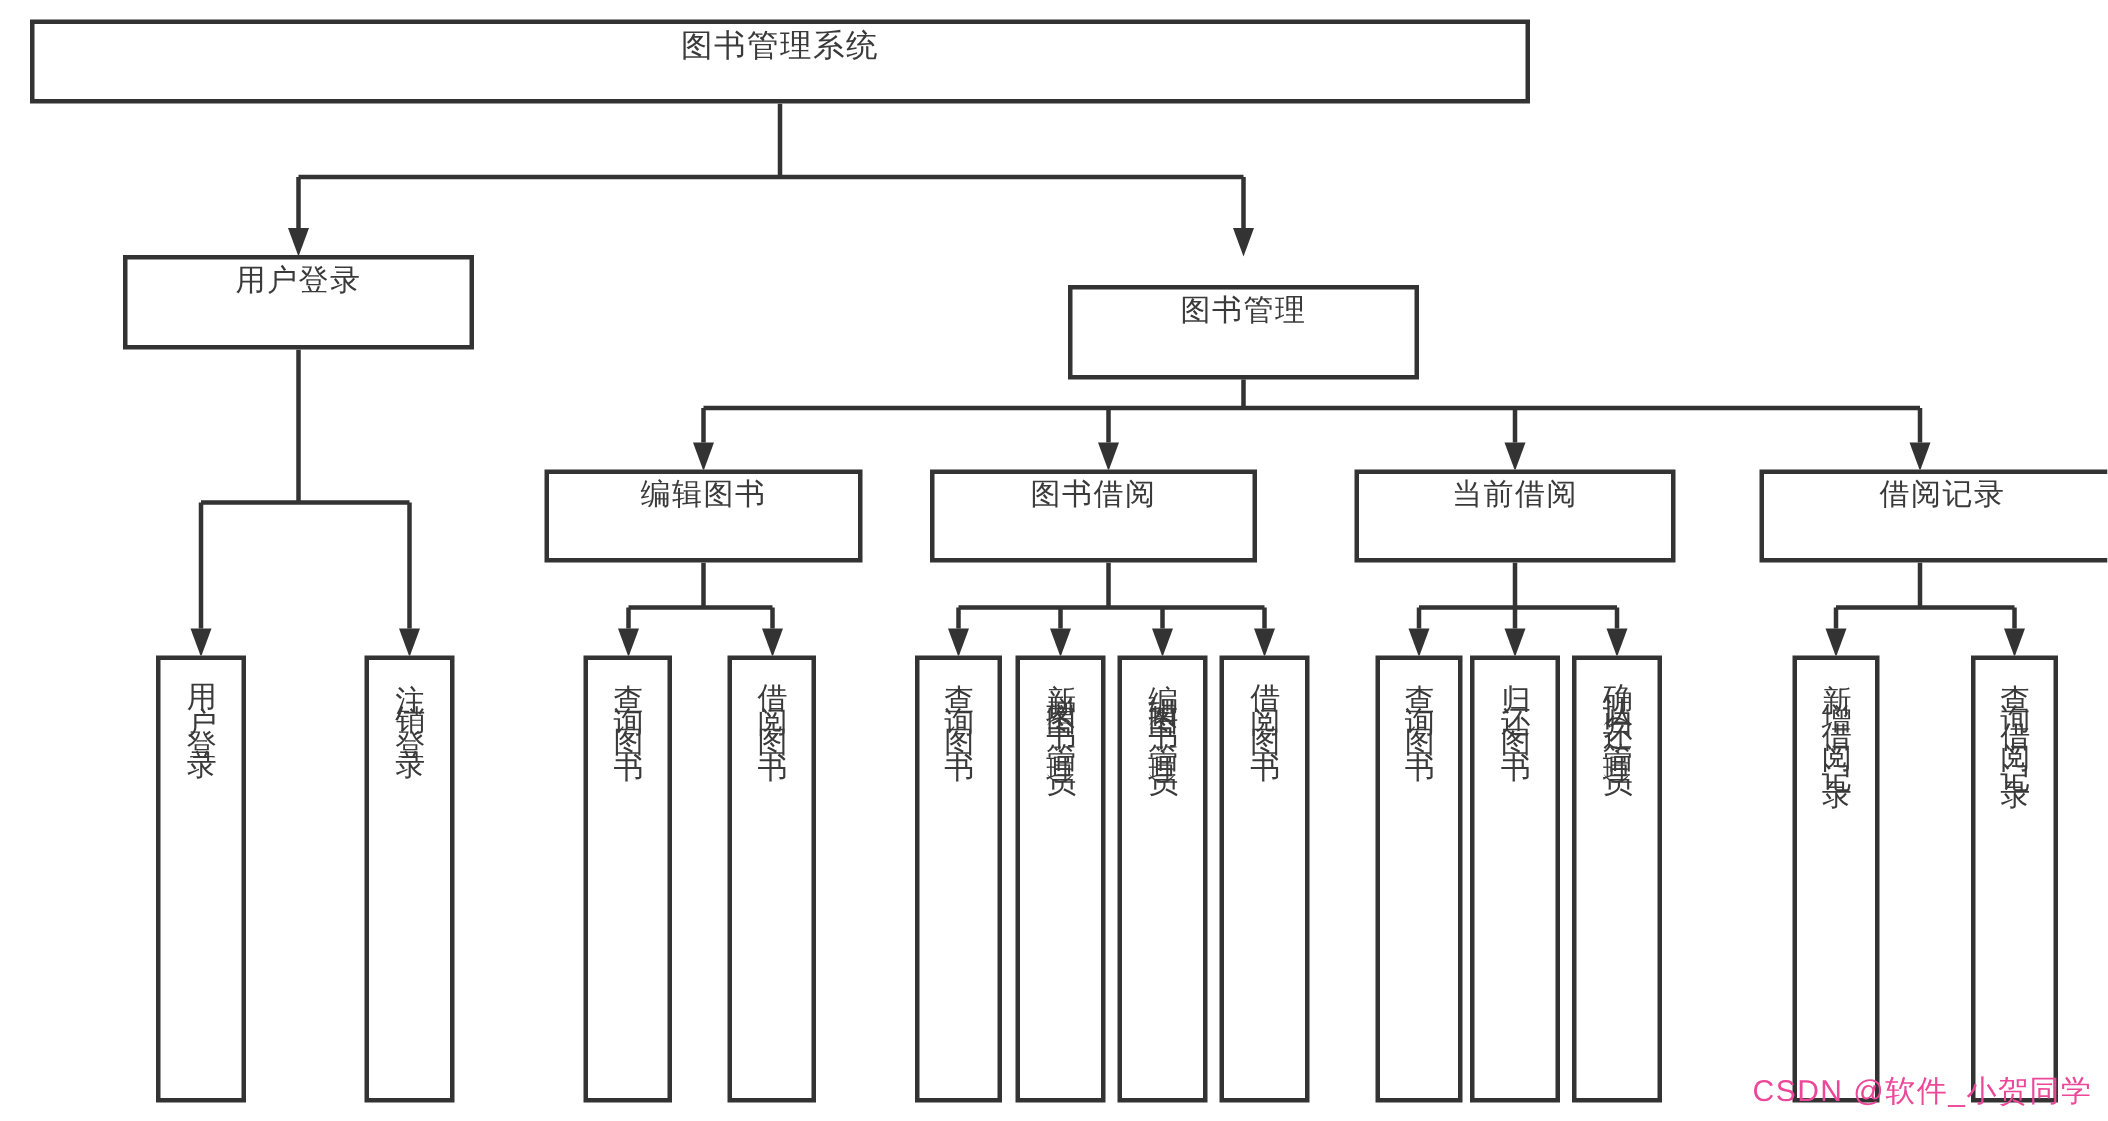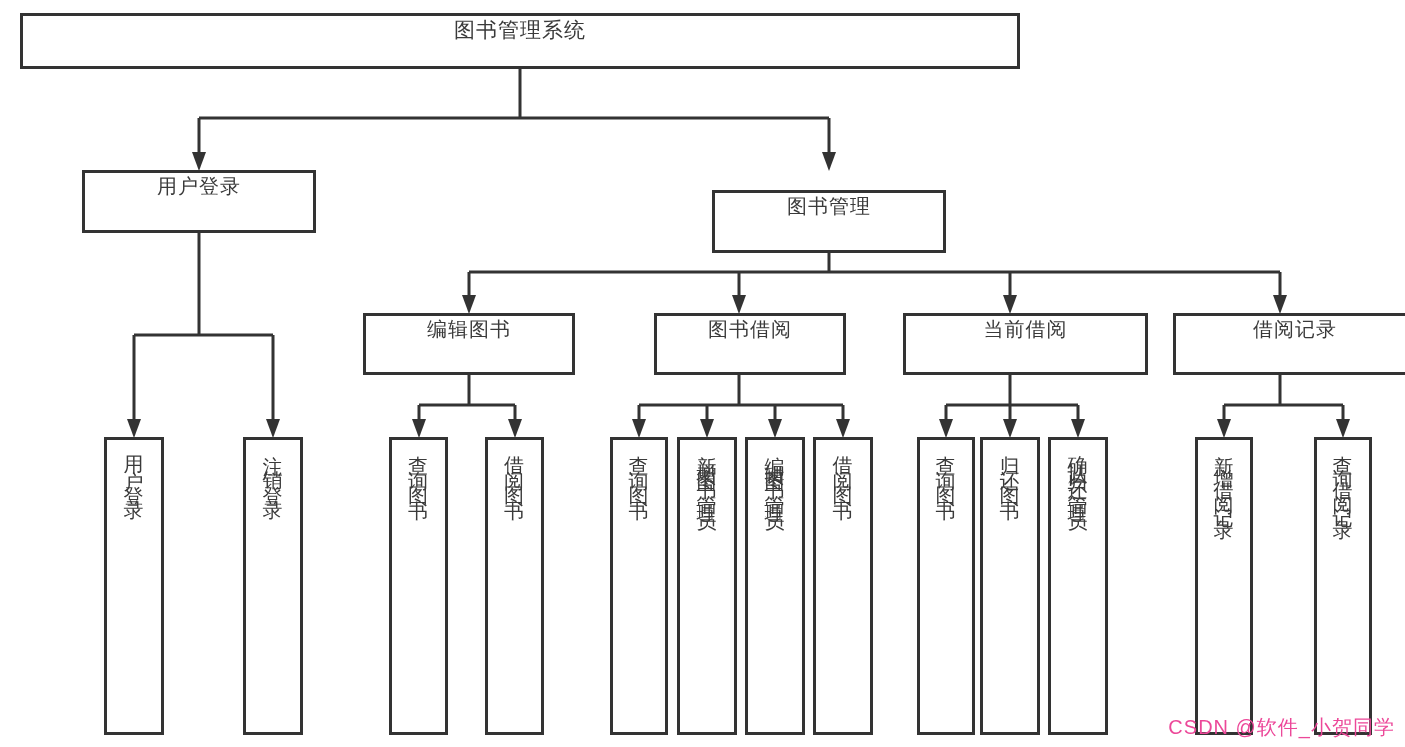--- a/index.html
+++ b/index.html
@@ -110,24 +110,24 @@
   <div class="box" style="left:82px;top:170px;width:234px;height:63px;">
     <span class="hlabel">用户登录</span>
   </div>
   <div class="box" style="left:712px;top:170px;width:234px;height:63px;margin-top:20px;">
     <span class="hlabel">图书管理</span>
   </div>
 
   <div class="box" style="left:363px;top:313px;width:212px;height:62px;">
     <span class="hlabel">编辑图书</span>
   </div>
-  <div class="box" style="left:654px;top:313px;width:192px;height:62px;">
+  <div class="box" style="left:620px;top:313px;width:218px;height:62px;">
     <span class="hlabel">图书借阅</span>
   </div>
-  <div class="box" style="left:903px;top:313px;width:245px;height:62px;">
+  <div class="box" style="left:903px;top:313px;width:214px;height:62px;">
     <span class="hlabel">当前借阅</span>
   </div>
   <div class="box" style="left:1173px;top:313px;width:244px;height:62px;">
     <span class="hlabel">借阅记录</span>
   </div>
 
   <div class="box" style="left:104px;top:437px;width:60px;height:298px;">
     <span class="vlabel sp-s">用户登录</span>
   </div>
   <div class="box" style="left:243px;top:437px;width:60px;height:298px;">

